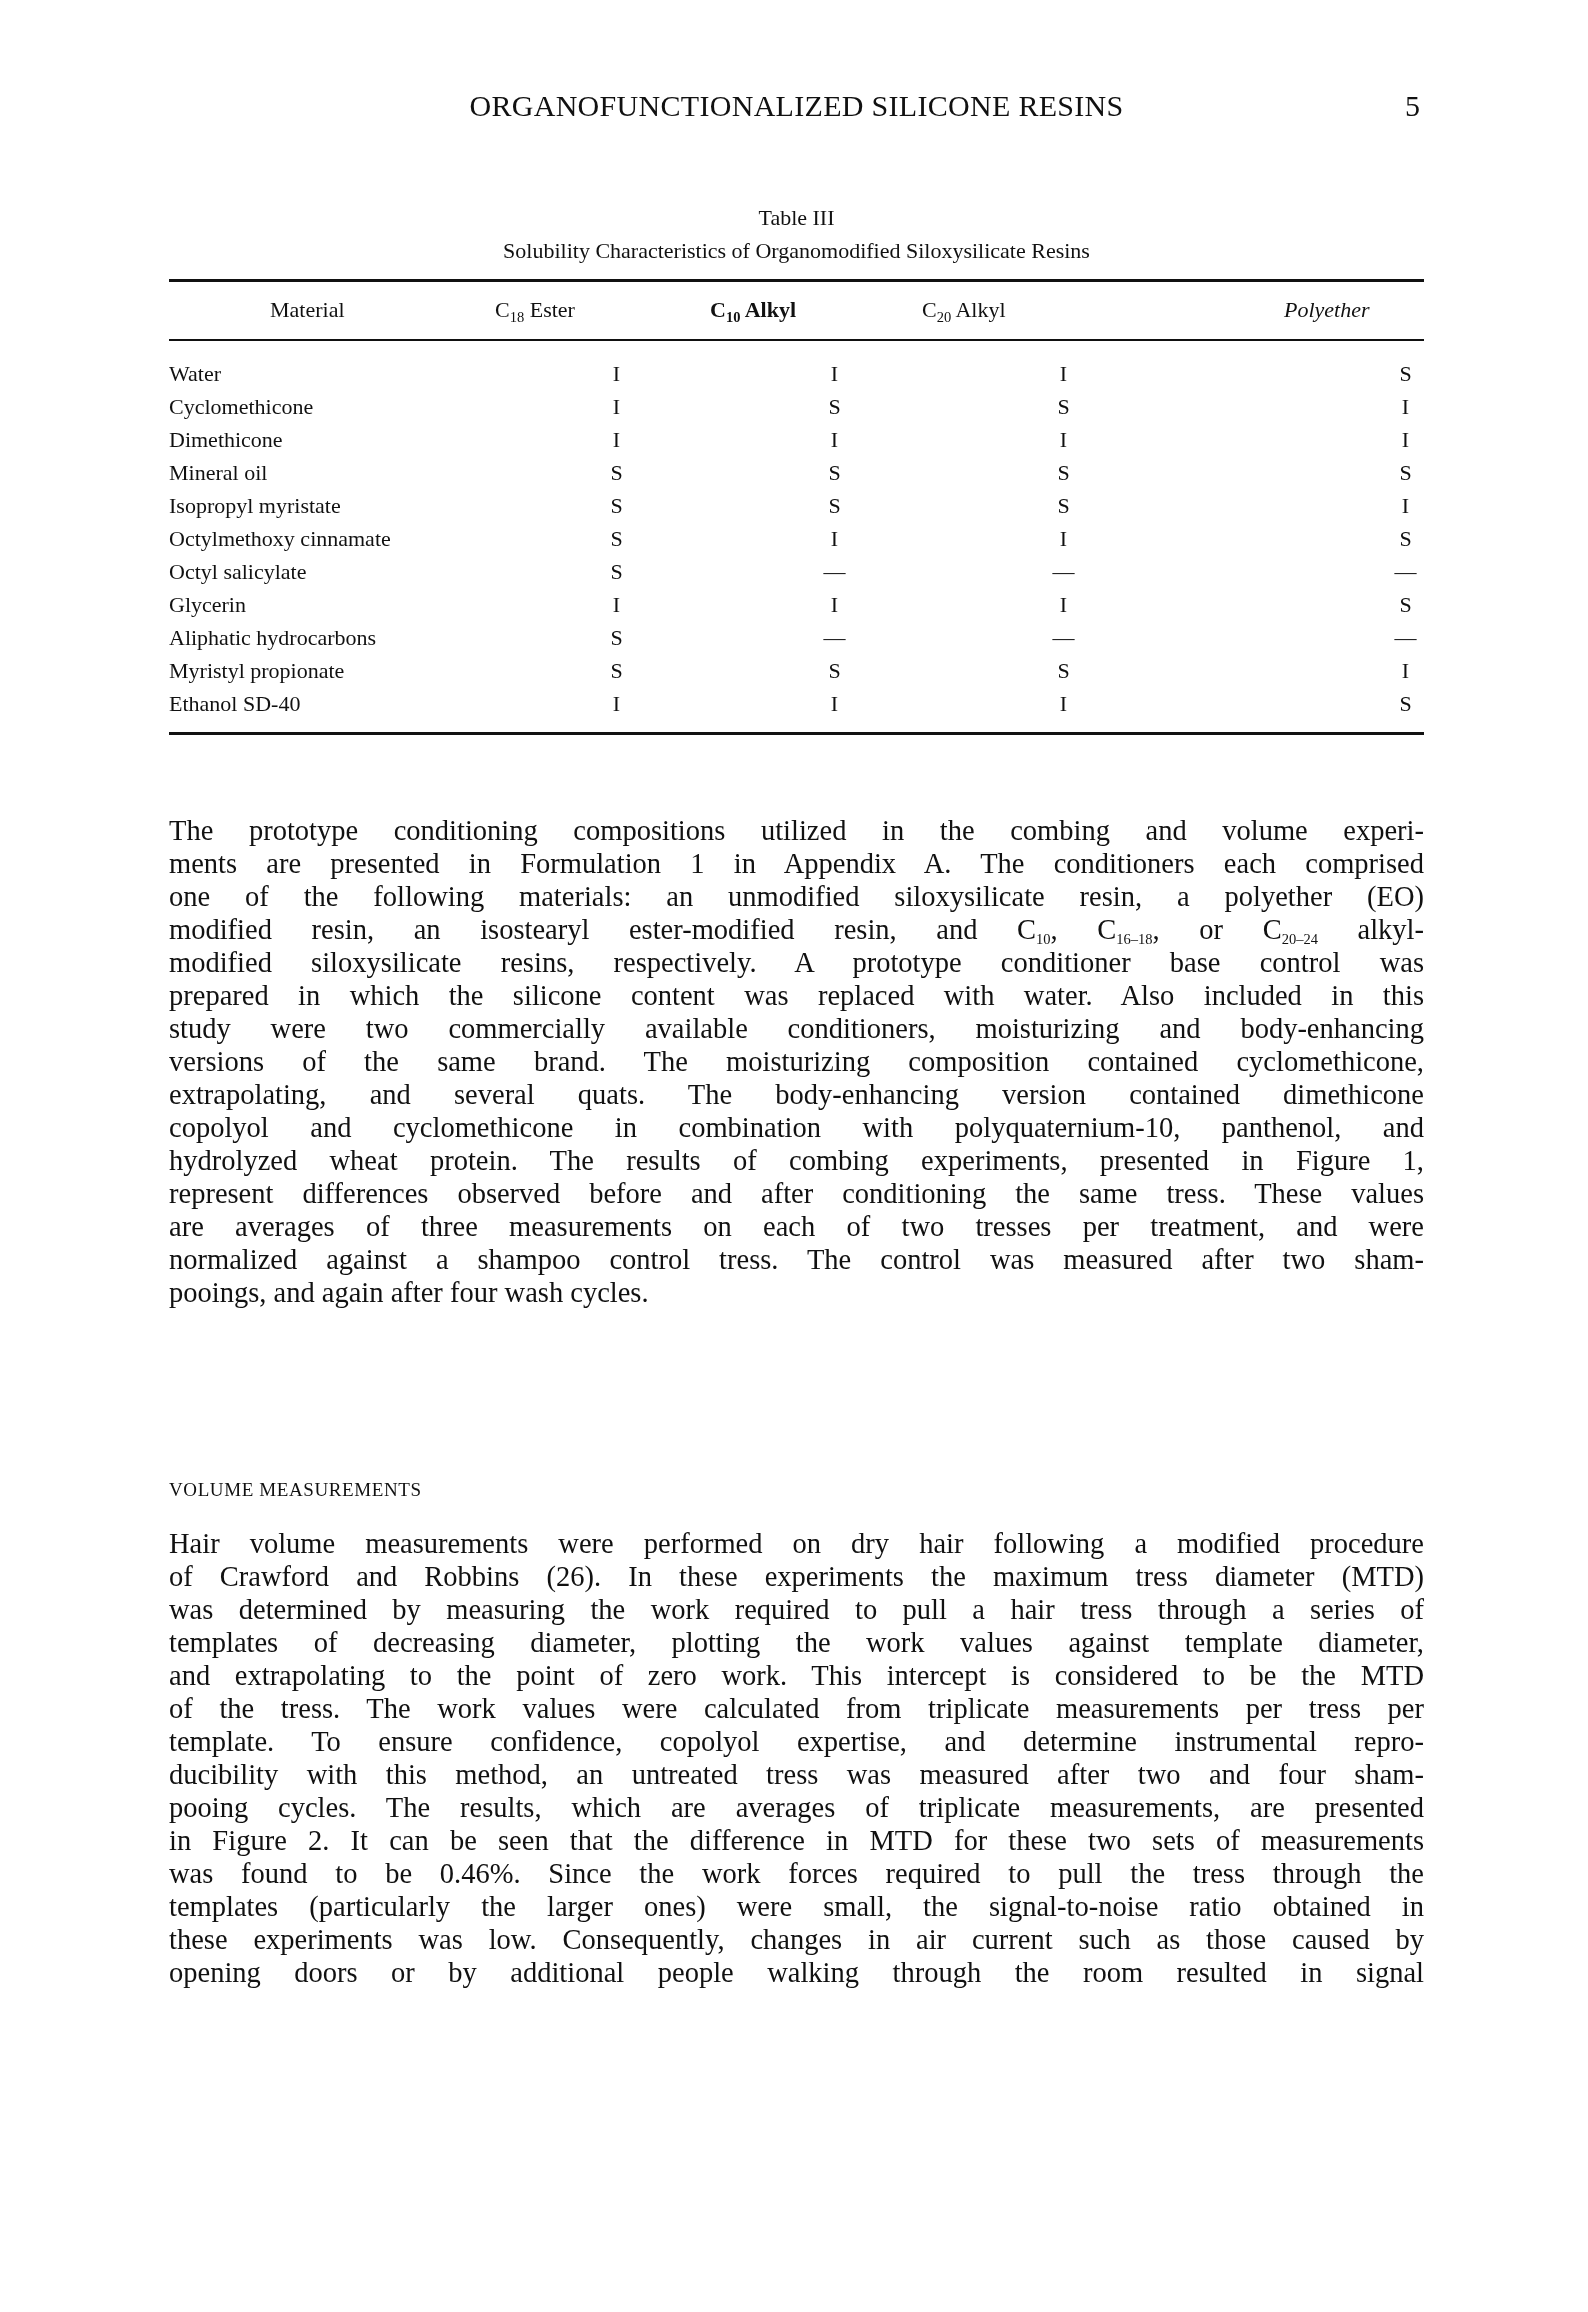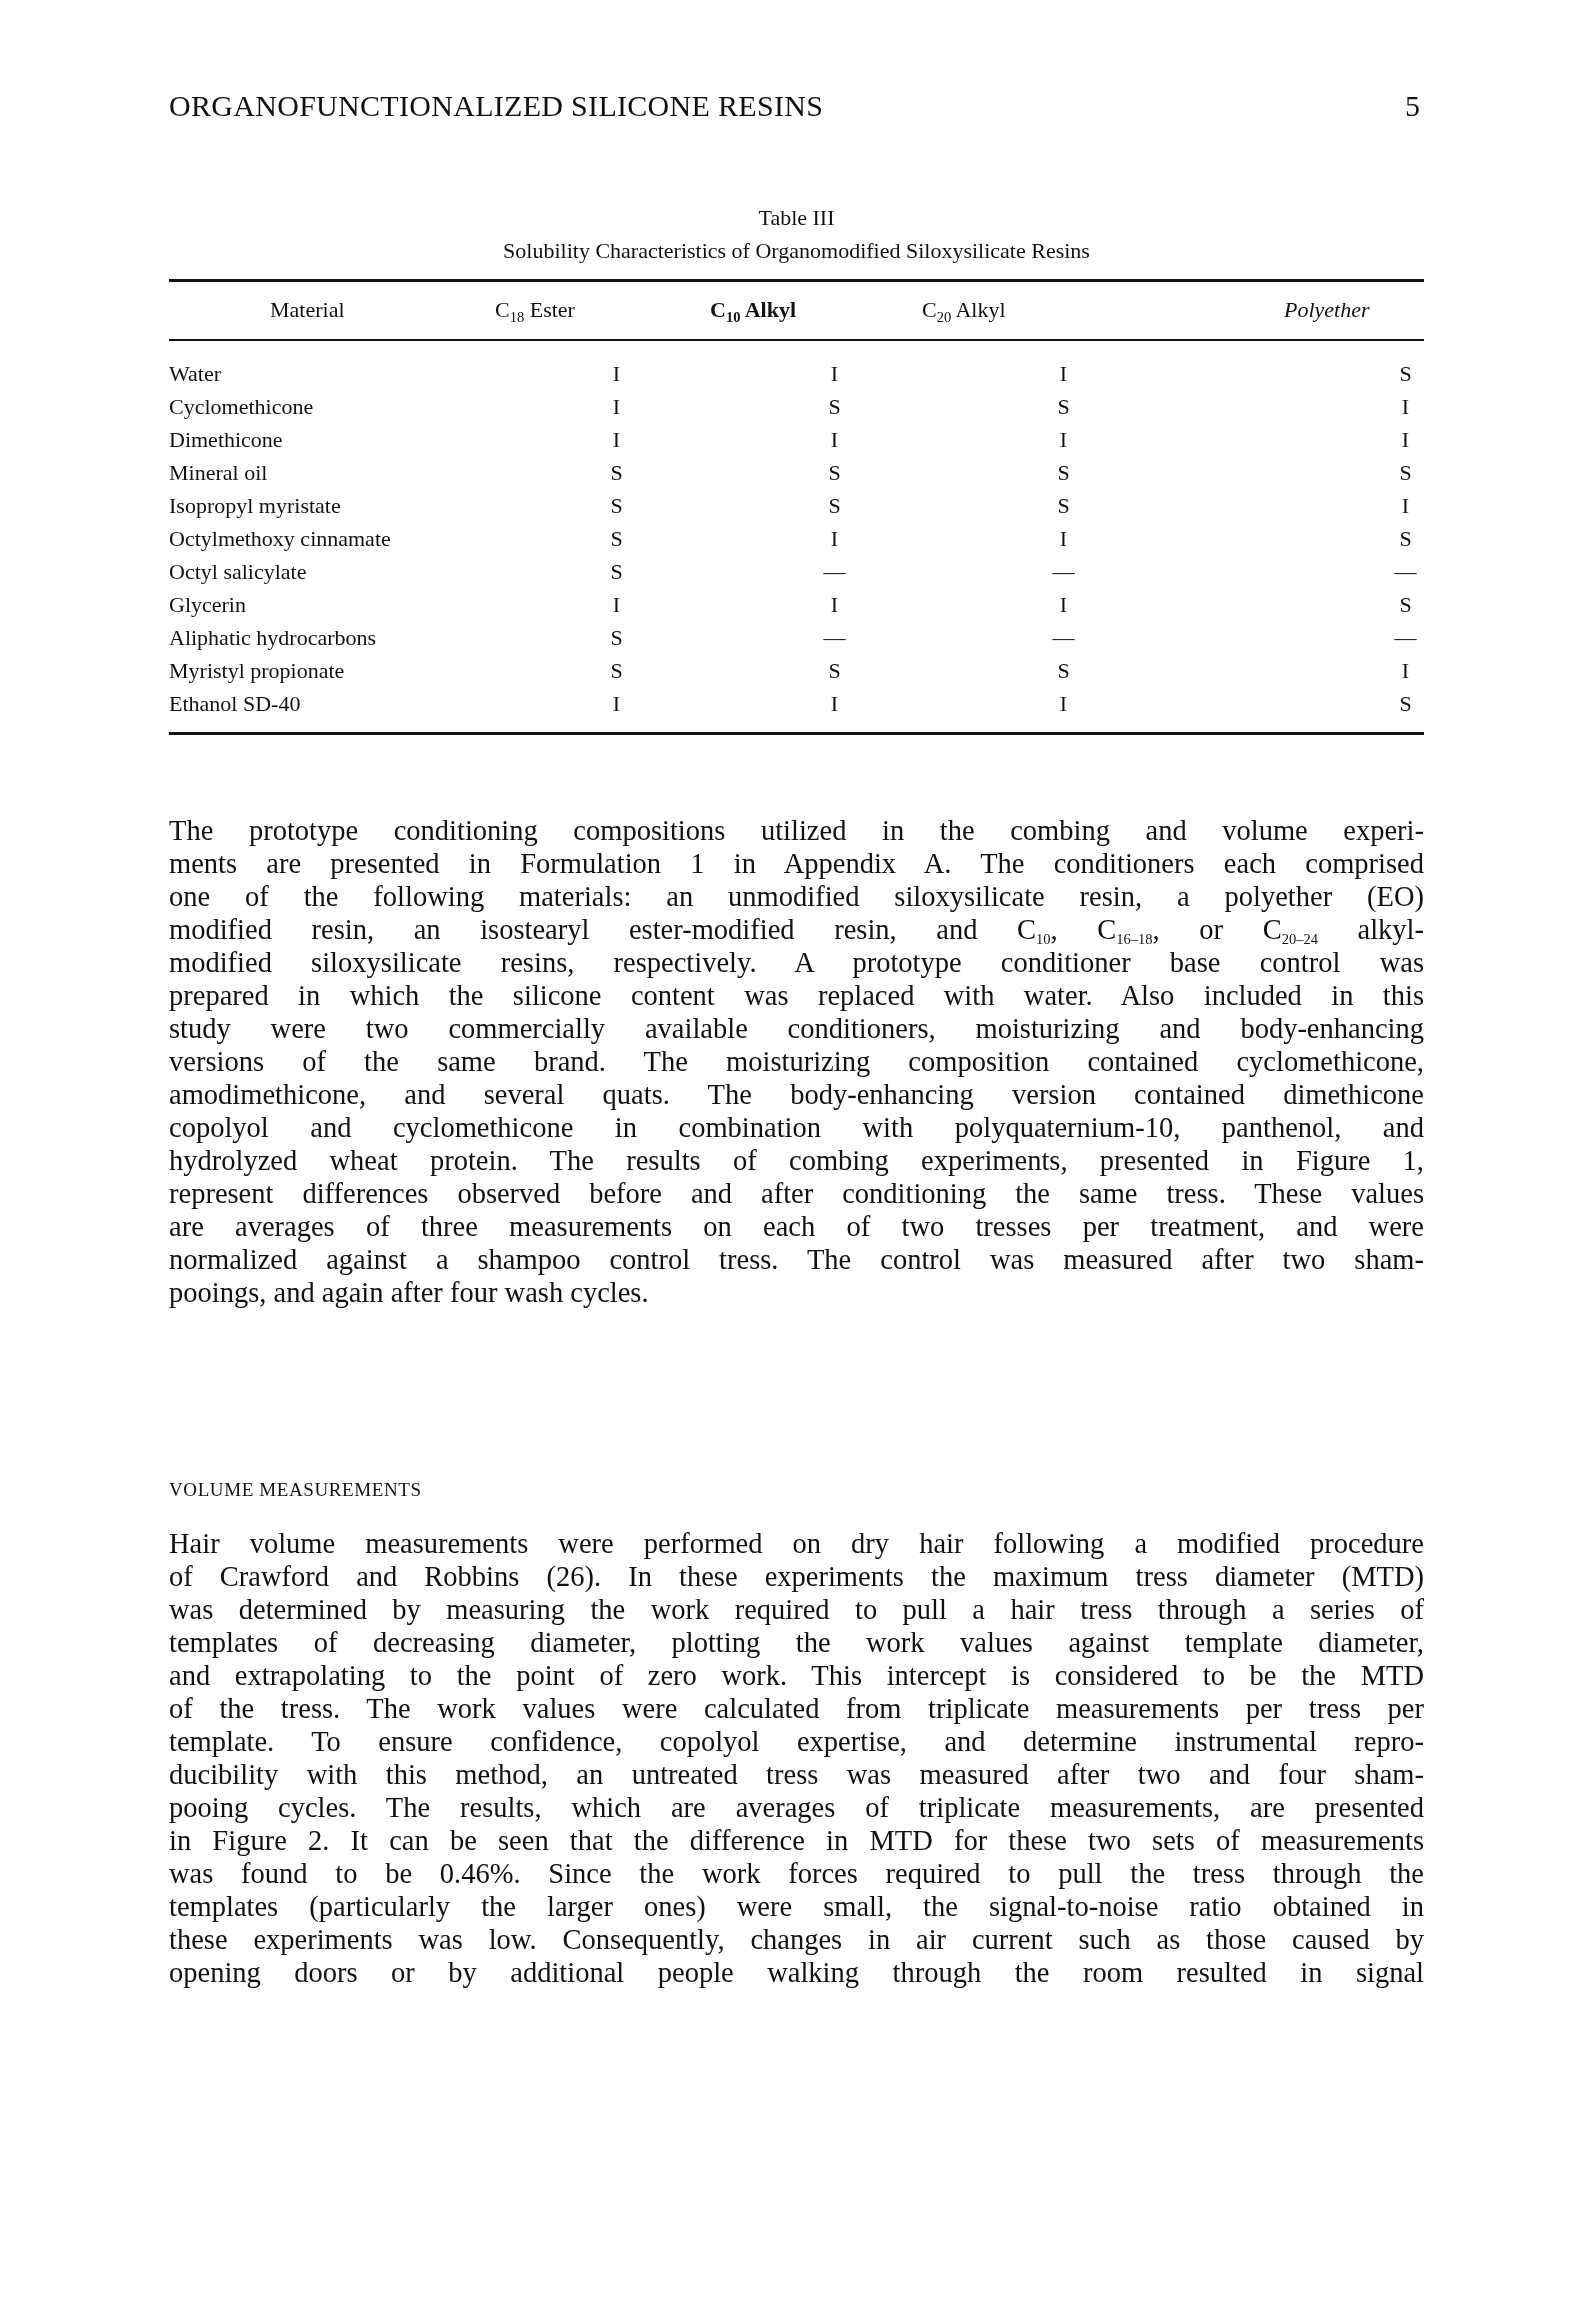--- a/index.html
+++ b/index.html
@@ -2,21 +2,21 @@
 <html><head>
 <meta charset="utf-8">
 <style>
   html, body { margin: 0; padding: 0; background: #ffffff; }
   body {
     width: 1588px; height: 2312px; position: relative; overflow: hidden;
     font-family: "Liberation Serif", "DejaVu Serif", serif; color: #111;
   }
   .running-head {
     position: absolute; top: 89px; left: 169px; width: 1255px;
-    font-size: 30px; letter-spacing: 0.3px; text-align: left;
+    font-size: 30px; letter-spacing: 0.3px; text-align: center;
   }
   .running-head .title { display: inline-block; }
   .page-num { position: absolute; top: 89px; left: 1405px; font-size: 30px; }
   .table-caption {
     position: absolute; top: 201px; left: 169px; width: 1255px; text-align: center;
     font-size: 22px; line-height: 33px;
   }
   .rule { position: absolute; left: 169px; width: 1255px; background: #111; }
   .rule.top { top: 279px; height: 2.9px; }
   .rule.mid { top: 339px; height: 1.9px; }
@@ -160,21 +160,21 @@
 
 <div class="body-text p1">
   <span class="line">The prototype conditioning compositions utilized in the combing and volume experi-</span>
   <span class="line">ments are presented in Formulation 1 in Appendix A. The conditioners each comprised</span>
   <span class="line">one of the following materials: an unmodified siloxysilicate resin, a polyether (EO)</span>
   <span class="line"><span>modified resin, an isostearyl ester-modified resin, and C</span><sub>10</sub><span>, C</span><sub>16–18</sub><span>, or C</span><sub>20–24</sub><span> alkyl-</span></span>
   <span class="line">modified siloxysilicate resins, respectively. A prototype conditioner base control was</span>
   <span class="line">prepared in which the silicone content was replaced with water. Also included in this</span>
   <span class="line">study were two commercially available conditioners, moisturizing and body-enhancing</span>
   <span class="line">versions of the same brand. The moisturizing composition contained cyclomethicone,</span>
-  <span class="line">amodimethicone, and several quats. The body-enhancing version contained dimethicone</span>
+  <span class="line">extrapolating, and several quats. The body-enhancing version contained dimethicone</span>
   <span class="line">copolyol and cyclomethicone in combination with polyquaternium-10, panthenol, and</span>
   <span class="line">hydrolyzed wheat protein. The results of combing experiments, presented in Figure 1,</span>
   <span class="line">represent differences observed before and after conditioning the same tress. These values</span>
   <span class="line">are averages of three measurements on each of two tresses per treatment, and were</span>
   <span class="line">normalized against a shampoo control tress. The control was measured after two sham-</span>
   <span class="line last">poo­ings, and again after four wash cycles.</span>
 </div>
 
 <div class="section-head">VOLUME MEASUREMENTS</div>
 

